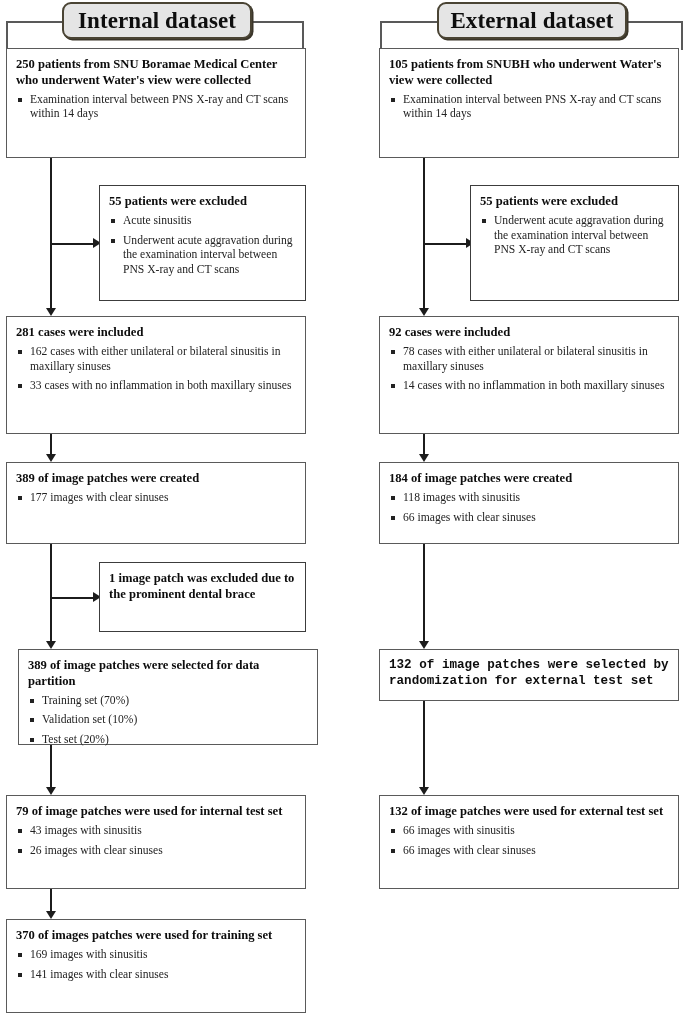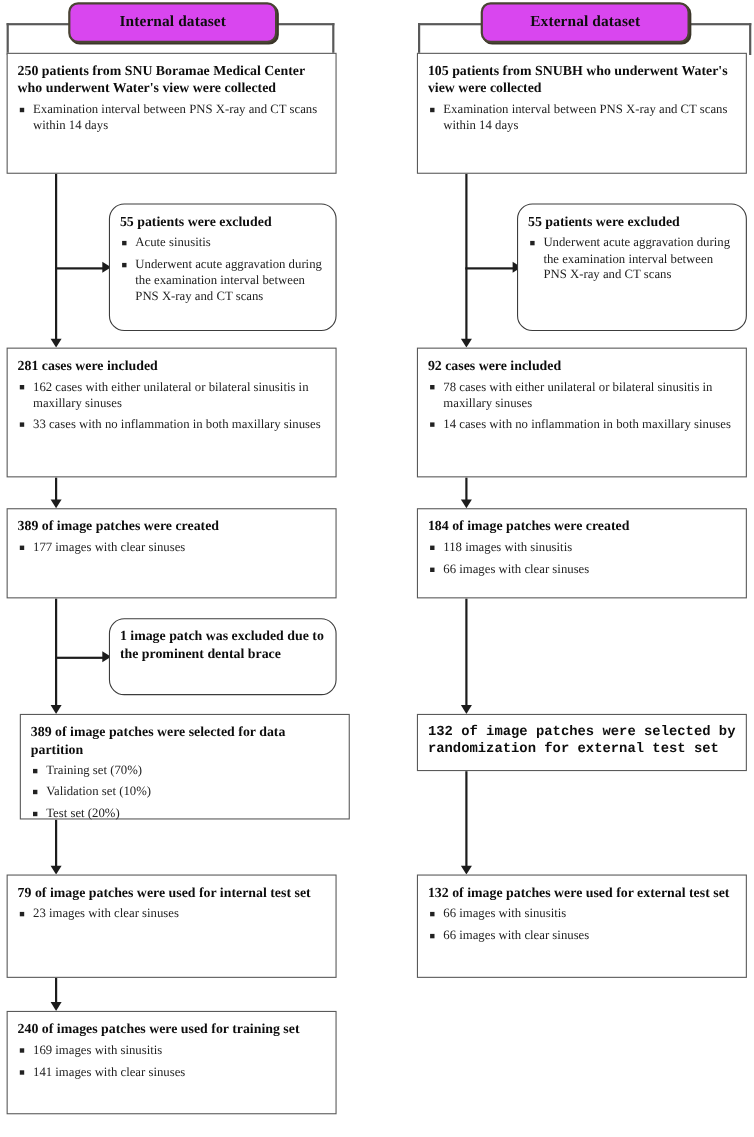--- a/index.html
+++ b/index.html
@@ -6,42 +6,42 @@
   body{
     width:685px;height:1034px;position:relative;overflow:hidden;
     font-family:"Liberation Serif","DejaVu Serif",serif;
     color:#161616;
   }
   .canvas{position:absolute;left:0;top:0;width:685px;height:1034px;}
 
   
   .badge{
     position:absolute;z-index:3;
-    background:#d946ef;
+    background:#e5e5e5;
     border:2.5px solid #4A4434;
     border-radius:9px;
     box-shadow:1.5px 1.5px 0 #3a3529;
-    font-weight:bold;font-size:14px;
+    font-weight:bold;font-size:23px;
     color:#0e0e0e;
     display:flex;align-items:center;justify-content:center;
     letter-spacing:.1px;
     height:33px;
   }
   
   .bracket{position:absolute;z-index:1;border:2px solid #595959;border-bottom:none;}
 
   
   .box{
     position:absolute;z-index:2;
     background:#ffffff;
     border:1.6px solid #5a5a5a;
     box-sizing:border-box;
     padding:8px 9px 6px 9px;
   }
-  .box.dark{border-color:#3c3c3c;border-radius:14px;}
+  .box.dark{border-color:#3c3c3c;}
   .bx-title{
     font-weight:bold;font-size:12.6px;line-height:1.26;
     color:#0d0d0d;margin:0 0 4px 0;
   }
   .bx-list{list-style:none;margin:0;padding:0;}
   .bx-list li{
     position:relative;
     padding-left:14px;
     font-size:11.6px;line-height:1.27;
     color:#222222;
@@ -135,29 +135,30 @@
       <li>Test set (20%)</li>
     </ul>
   </div>
 
   <div class="vline" style="left:50px;top:745px;height:44px;"></div>
   <div class="arrow-down" style="left:45.5px;top:787px;"></div>
 
   <div class="box" style="left:6px;top:795px;width:300px;height:94px;">
     <p class="bx-title">79 of image patches were used for internal test set</p>
     <ul class="bx-list">
-      <li>23 images with clear sinuses</li>
+      <li>43 images with sinusitis</li>
+      <li>26 images with clear sinuses</li>
     </ul>
   </div>
 
   <div class="vline" style="left:50px;top:889px;height:24px;"></div>
   <div class="arrow-down" style="left:45.5px;top:911px;"></div>
 
   <div class="box" style="left:6px;top:919px;width:300px;height:94px;">
-    <p class="bx-title">240 of images patches were used for training set</p>
+    <p class="bx-title">370 of images patches were used for training set</p>
     <ul class="bx-list">
       <li>169 images with sinusitis</li>
       <li>141 images with clear sinuses</li>
     </ul>
   </div>
 
   <div class="bracket" style="left:380px;top:21px;width:299px;height:27px;"></div>
   <div class="badge" style="left:437px;top:2px;width:186px;">
     <span>External dataset</span>
   </div>

